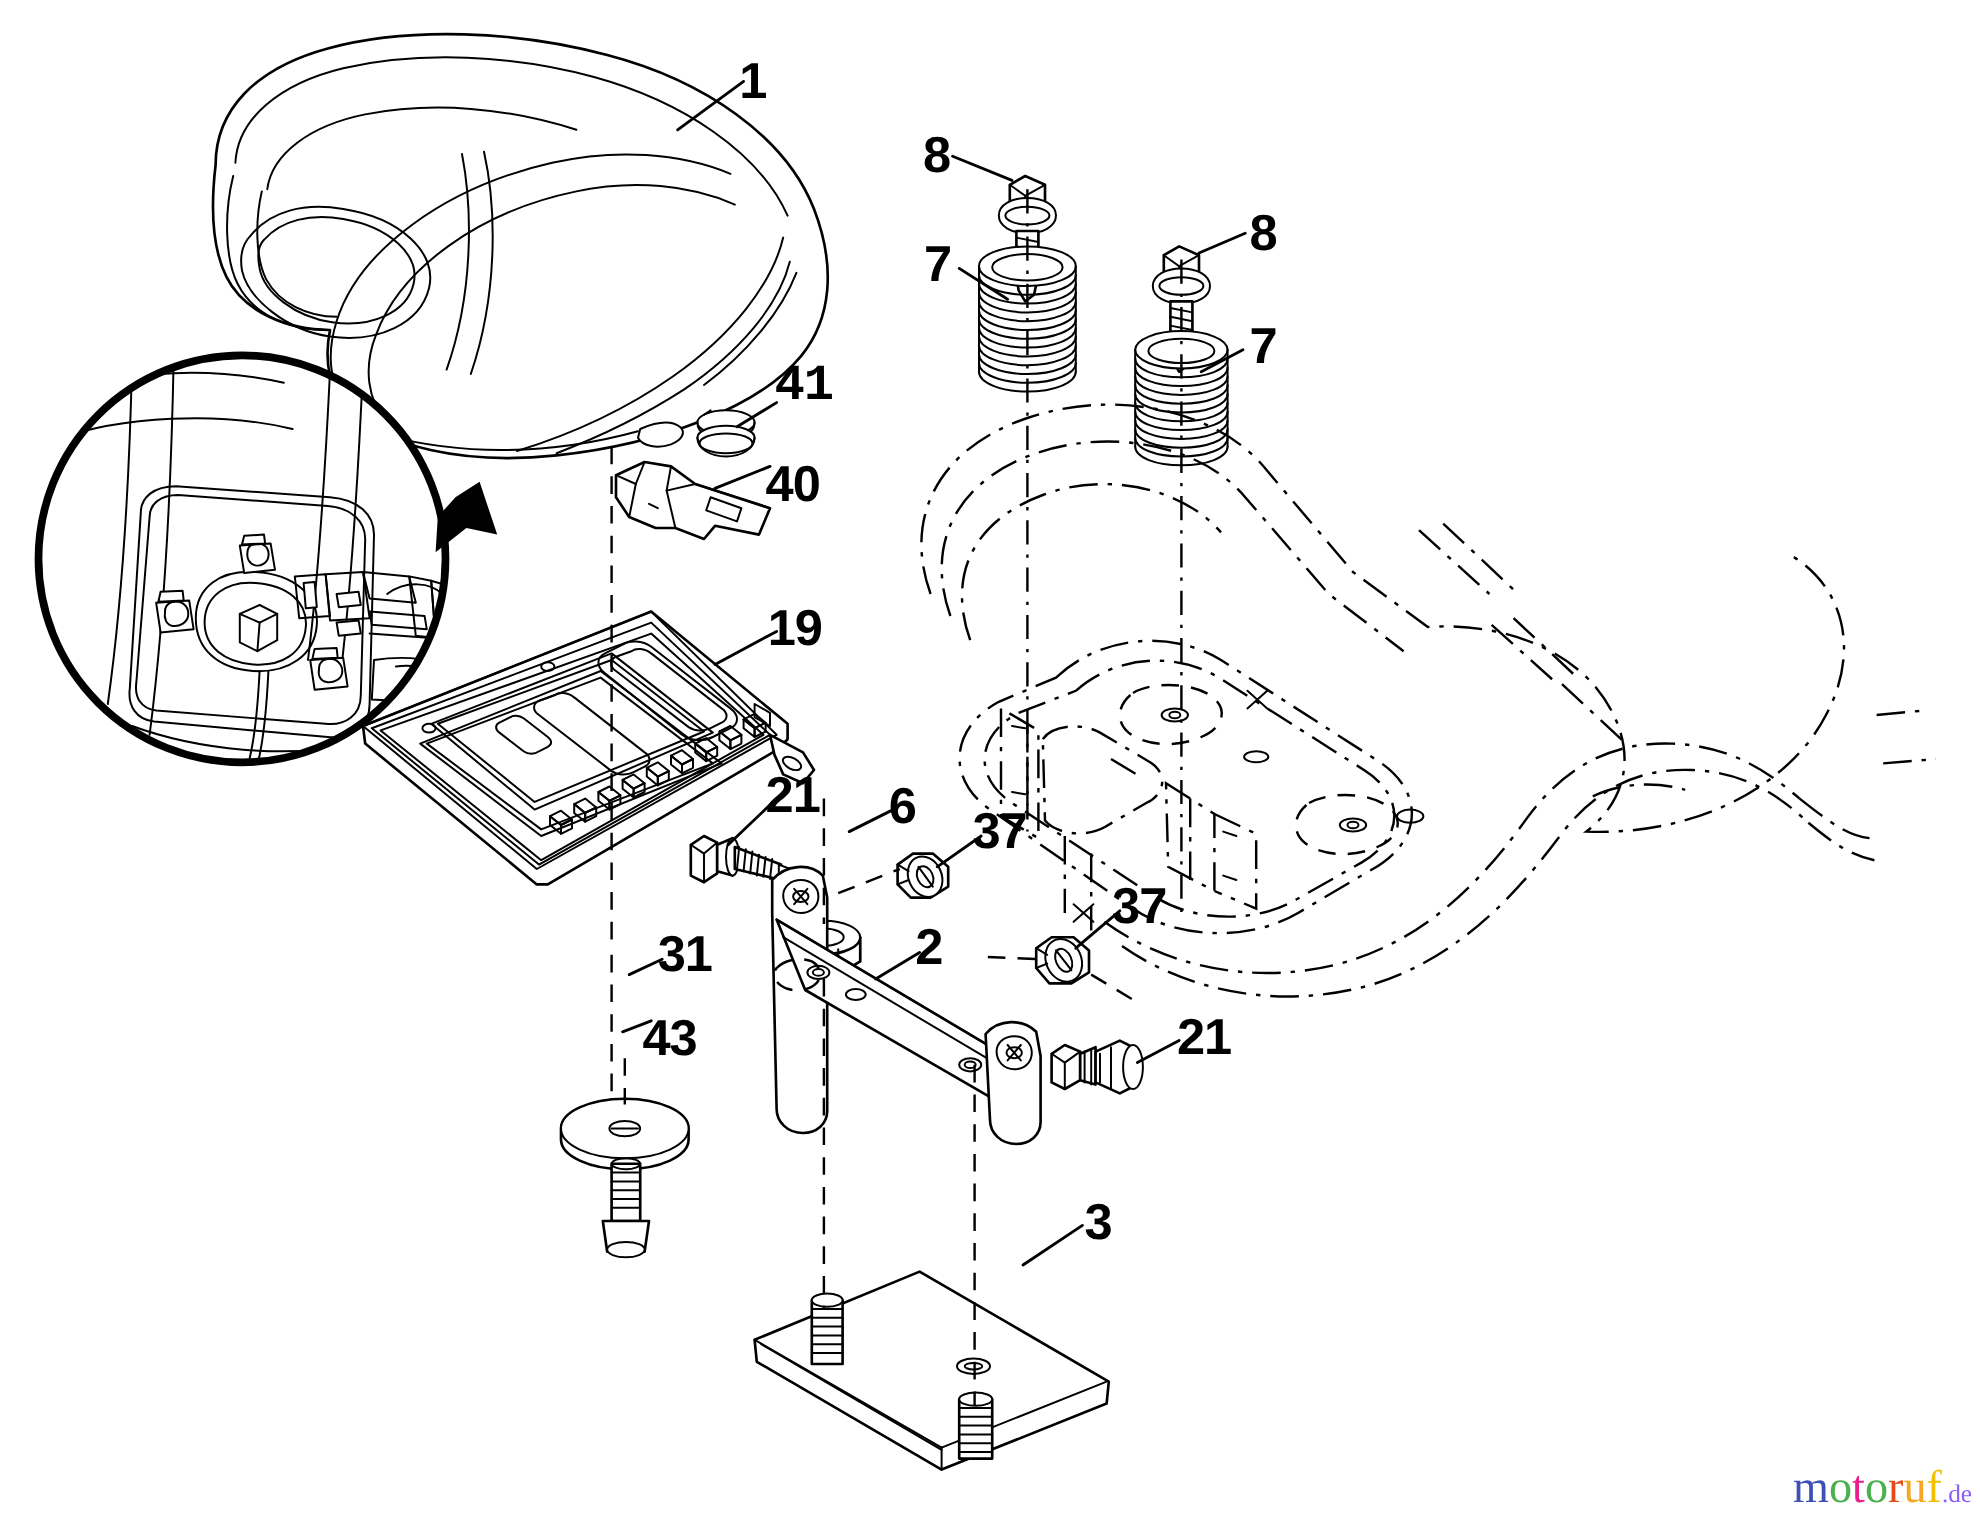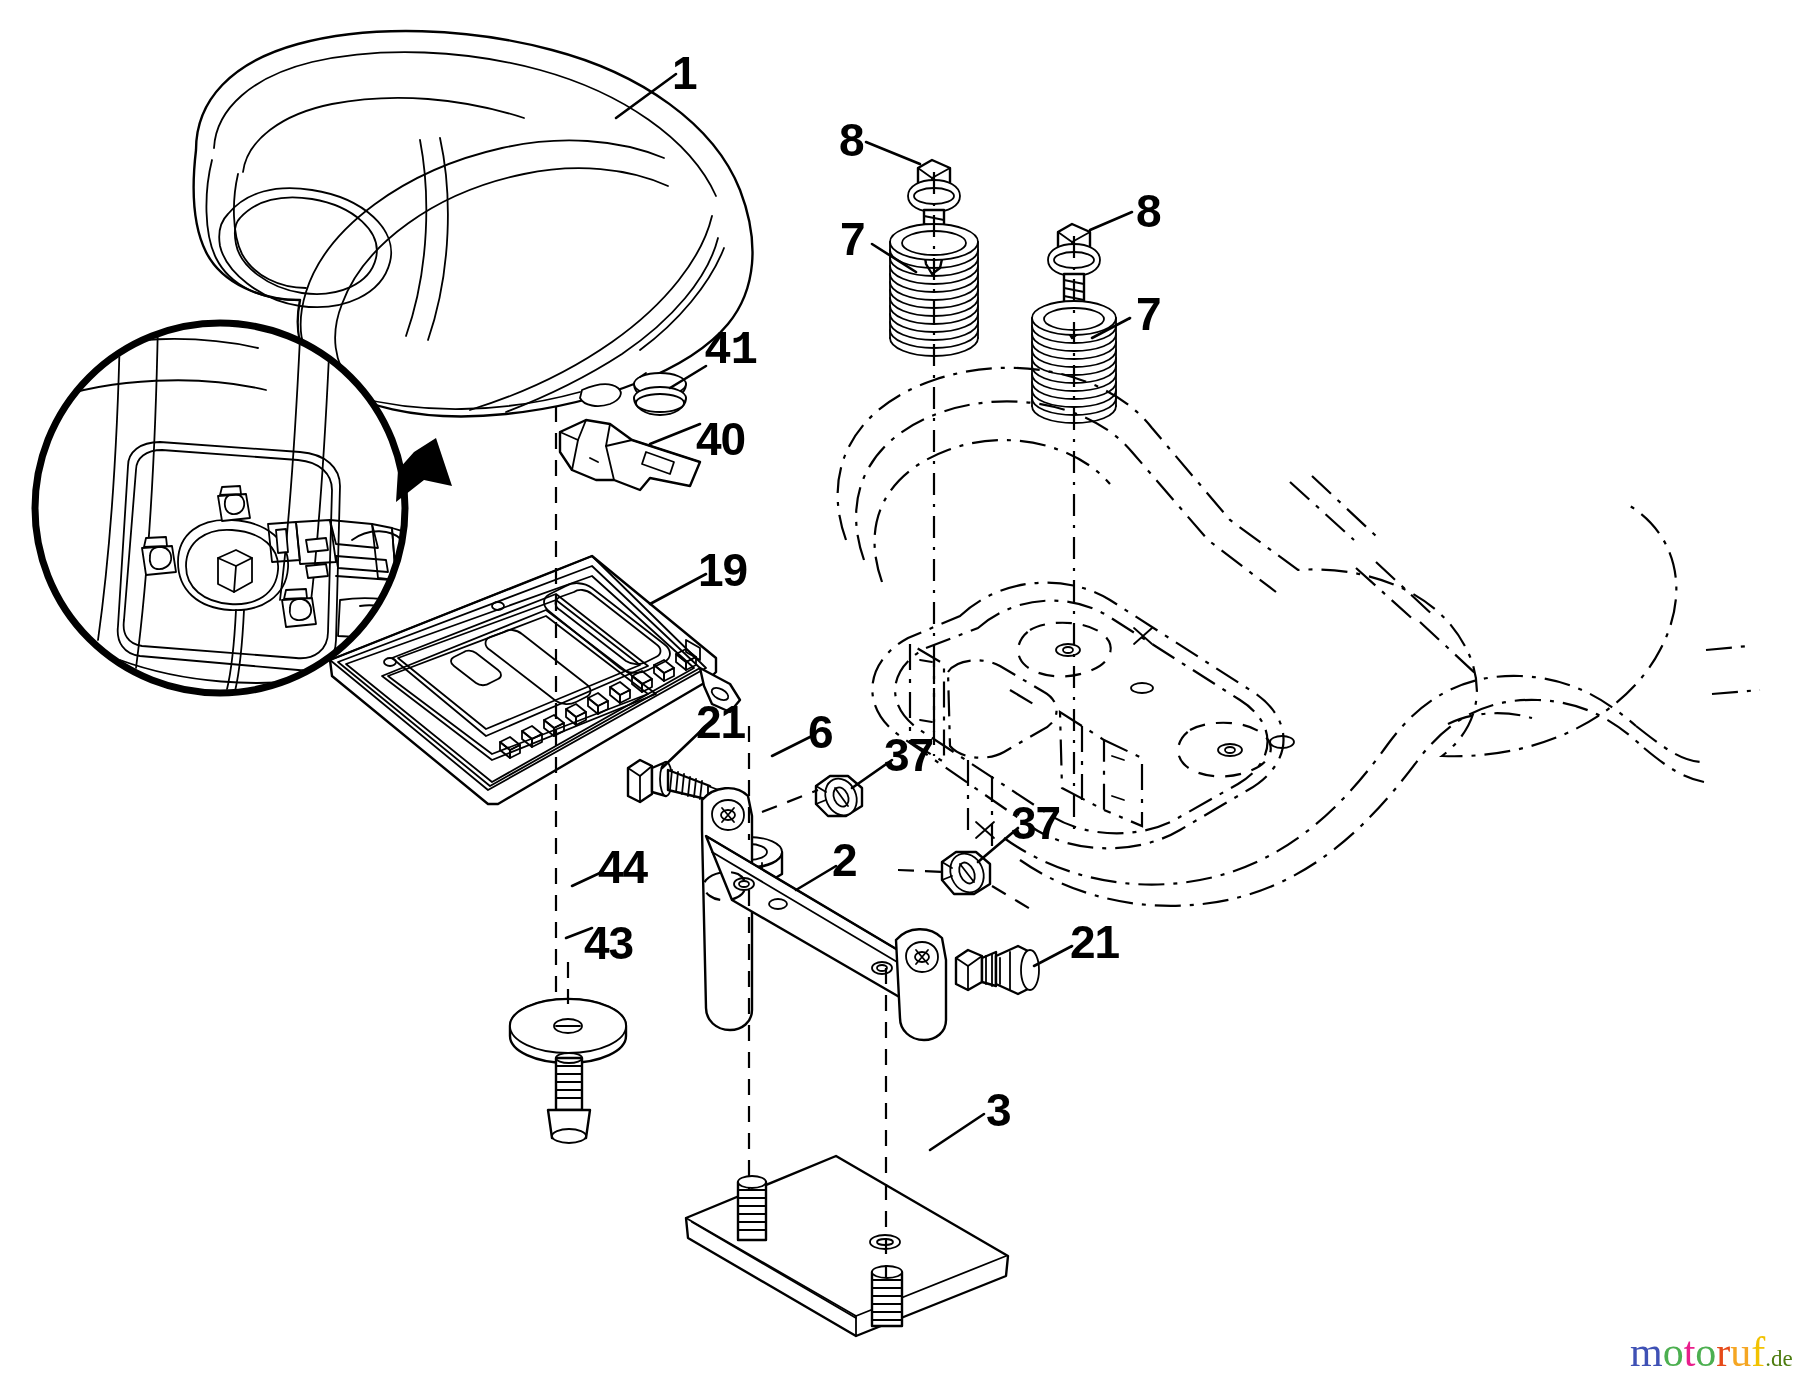--- a/index.html
+++ b/index.html
@@ -4,21 +4,21 @@
 <style>
   html,body{margin:0;padding:0;background:#ffffff;}
   body{font-family:"Liberation Sans",sans-serif;}
   #stage{position:relative;width:1800px;height:1387px;background:#fff;overflow:hidden;}
   #dwg{position:absolute;left:0;top:0;width:1800px;height:1387px;}
   .callout{position:absolute;font-family:"Liberation Sans",sans-serif;font-weight:bold;
            font-size:46px;color:#000;line-height:1;letter-spacing:-1px;user-select:none;}
   #logo{position:absolute;left:1630px;top:1328px;font-family:"Liberation Serif",serif;
         font-size:42px;letter-spacing:0px;white-space:nowrap;}
   #logo span{display:inline-block;}
-  #logo .suffix{font-size:23px;color:#4d7c0f;}
+  #logo .suffix{font-size:23px;color:#8b5cf6;}
 </style>
 </head>
 <body>
 
 <div id="stage">
 
   <svg id="dwg" viewBox="0 0 1800 1387" xmlns="http://www.w3.org/2000/svg">
     <defs>
       <style>
         .ln{fill:none;stroke:#000;stroke-width:2.6;stroke-linecap:round;stroke-linejoin:round;}
@@ -592,21 +592,21 @@
   <div class="callout" style="left:1136px;top:188px;">8</div>
   <div class="callout" style="left:840px;top:216px;">7</div>
   <div class="callout" style="left:1136px;top:291px;">7</div>
   <div class="callout" style="left:704px;top:328px;font-family:Liberation Mono, monospace;">41</div>
   <div class="callout" style="left:696px;top:388px;margin-top:28px;">40</div>
   <div class="callout" style="left:698px;top:547px;">19</div>
   <div class="callout" style="left:696px;top:699px;">21</div>
   <div class="callout" style="left:808px;top:709px;">6</div>
   <div class="callout" style="left:884px;top:732px;">37</div>
   <div class="callout" style="left:1011px;top:800px;">37</div>
-  <div class="callout" style="left:598px;top:844px;">44</div>
+  <div class="callout" style="left:598px;top:844px;">31</div>
   <div class="callout" style="left:584px;top:920px;">43</div>
   <div class="callout" style="left:832px;top:837px;">2</div>
   <div class="callout" style="left:1070px;top:919px;">21</div>
   <div class="callout" style="left:986px;top:1087px;">3</div>
 
   <div id="logo">
     <span style="color:#3f51b5">m</span><span style="color:#4caf50">o</span><span style="color:#e91e8c">t</span><span style="color:#4caf50">o</span><span style="color:#e64a19">r</span><span style="color:#f5a623">u</span><span style="color:#f2c200">f</span><span class="suffix">.de</span>
   </div>
 
 </div>

